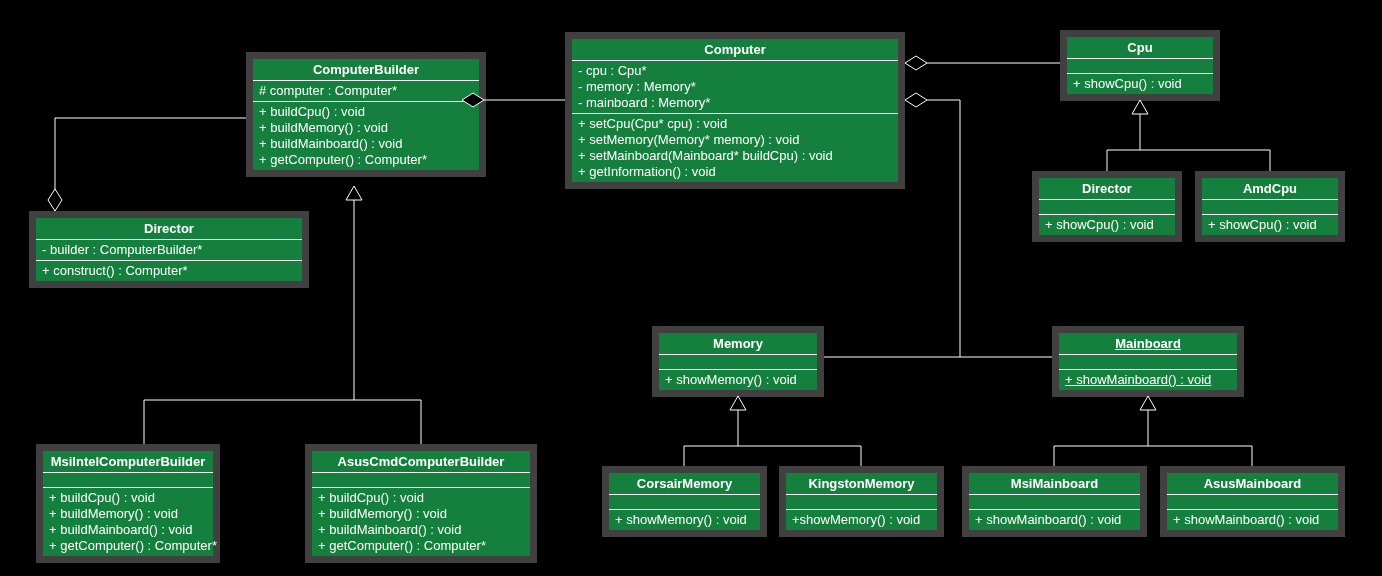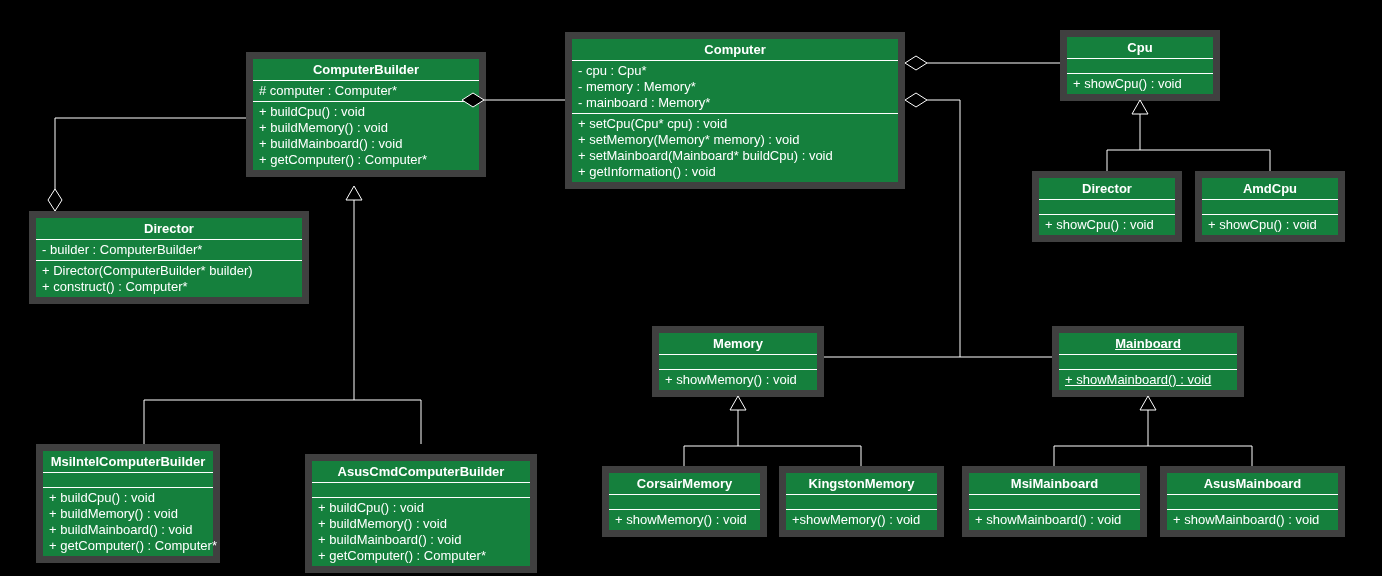--- a/index.html
+++ b/index.html
@@ -116,21 +116,20 @@
     <div class="line">+ showCpu() : void</div>
   </div>
 </div>
 
 <div class="class-box" style="left:29px; top:211px; width:280px;">
   <div class="class-name">Director</div>
   <div class="compartment">
     <div class="line">- builder : ComputerBuilder*</div>
   </div>
   <div class="compartment">
-    <div class="line">+ Director(ComputerBuilder* builder)</div>
     <div class="line">+ construct() : Computer*</div>
   </div>
 </div>
 
 <div class="class-box" style="left:652px; top:326px; width:172px;">
   <div class="class-name">Memory</div>
   <div class="compartment"></div>
   <div class="compartment">
     <div class="line">+ showMemory() : void</div>
   </div>
@@ -148,21 +147,21 @@
   <div class="class-name">MsiIntelComputerBuilder</div>
   <div class="compartment"></div>
   <div class="compartment">
     <div class="line">+ buildCpu() : void</div>
     <div class="line">+ buildMemory() : void</div>
     <div class="line">+ buildMainboard() : void</div>
     <div class="line">+ getComputer() : Computer*</div>
   </div>
 </div>
 
-<div class="class-box" style="left:305px; top:444px; width:232px;margin-top:10px;">
+<div class="class-box" style="left:305px; top:444px; width:232px;">
   <div class="class-name">AsusCmdComputerBuilder</div>
   <div class="compartment"></div>
   <div class="compartment">
     <div class="line">+ buildCpu() : void</div>
     <div class="line">+ buildMemory() : void</div>
     <div class="line">+ buildMainboard() : void</div>
     <div class="line">+ getComputer() : Computer*</div>
   </div>
 </div>
 

